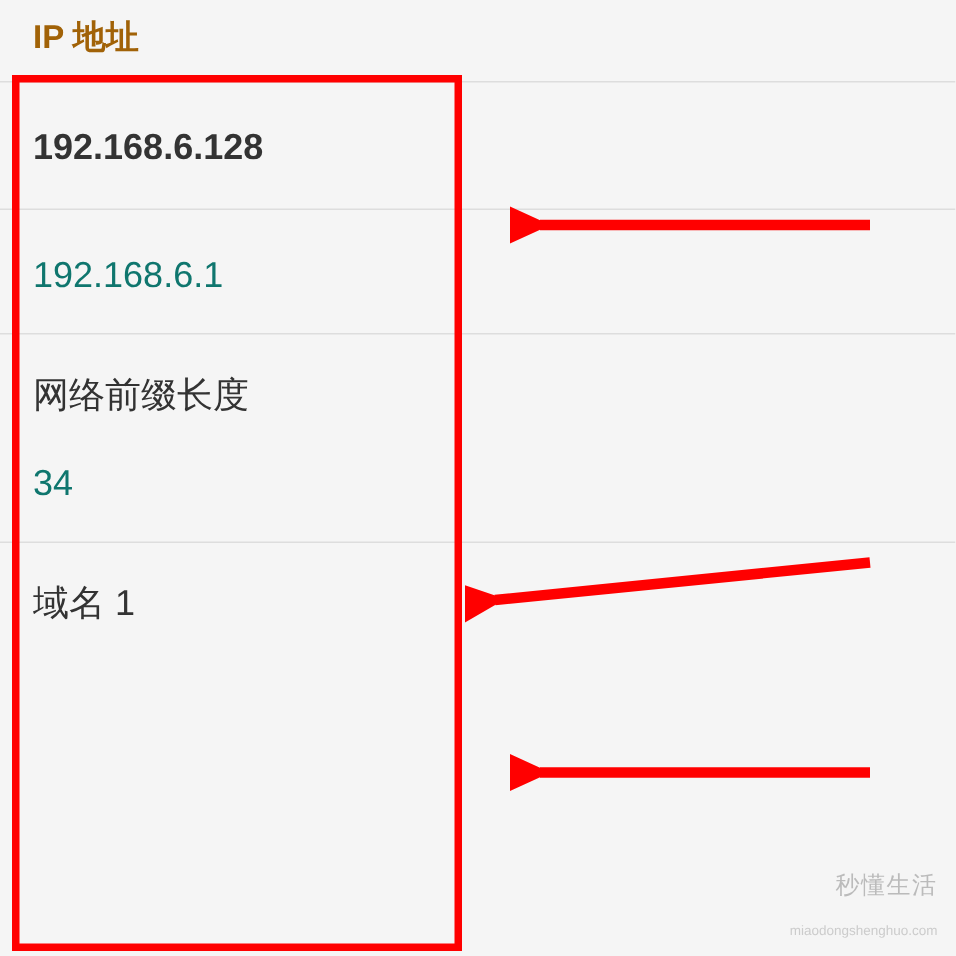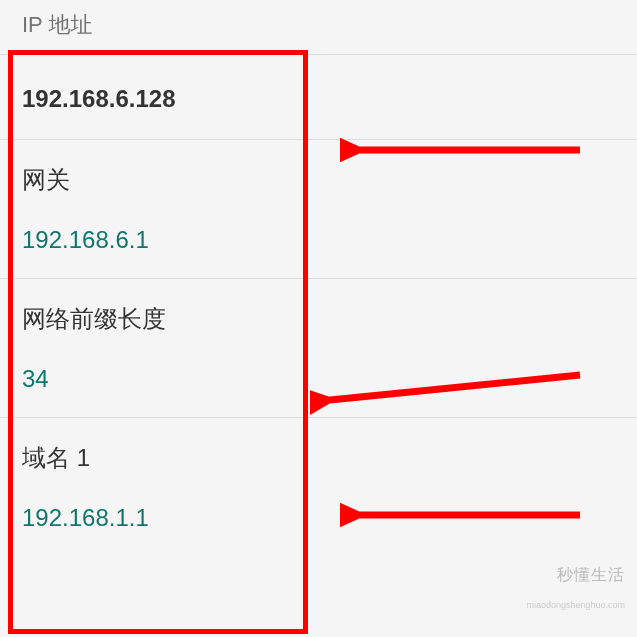--- a/index.html
+++ b/index.html
@@ -6,22 +6,23 @@
     body {
       width: 637px;
       height: 637px;
       background: #f5f5f5;
       font-family: -apple-system, "Helvetica Neue", Arial, sans-serif;
       position: relative;
       overflow: hidden;
     }
     .section-header {
       font-size: 22px;
-      color: #737373;
+      color: #a16207;
       padding: 10px 22px 14px 22px;
+      font-weight: bold;
     }
     .highlight-box {
       position: absolute;
       left: 8px;
       top: 50px;
       width: 300px;
       height: 584px;
       border: 5px solid #ff0000;
       pointer-events: none;
       z-index: 10;
@@ -46,48 +47,46 @@
       border-top: 1px solid #ddd;
       font-weight: bold;
     }
     .arrow {
       position: absolute;
       z-index: 5;
     }
     .watermark {
       position: absolute;
       right: 12px;
-      bottom: 27px;
+      bottom: 12px;
       text-align: right;
       color: #bbb;
       z-index: 2;
     }
     .watermark .wm-main { font-size: 16px; letter-spacing: 1px; }
     .watermark .wm-sub { font-size: 9px; color: #ccc; margin-top: 14px; }
   </style>
 </head>
 <body>
 
 <div class="section-header">IP 地址</div>
 
 <div class="first-value">192.168.6.128</div>
 
 <div class="field-group">
-  <div class="field-label">网关</div>
   <div class="field-value">192.168.6.1</div>
 </div>
 
 <div class="field-group">
   <div class="field-label">网络前缀长度</div>
   <div class="field-value">34</div>
 </div>
 
 <div class="field-group">
   <div class="field-label">域名 1</div>
-  <div class="field-value">192.168.1.1</div>
 </div>
 
 <div class="highlight-box"></div>
 
 <svg class="arrow" style="left:340px; top:130px;" width="250" height="40" viewBox="0 0 250 40">
   <defs>
     <marker id="ah1" markerWidth="12" markerHeight="12" refX="2" refY="6" orient="auto">
       <path d="M12,1 L1,6 L12,11 L9,6 Z" fill="#ff0000"></path>
     </marker>
   </defs>

